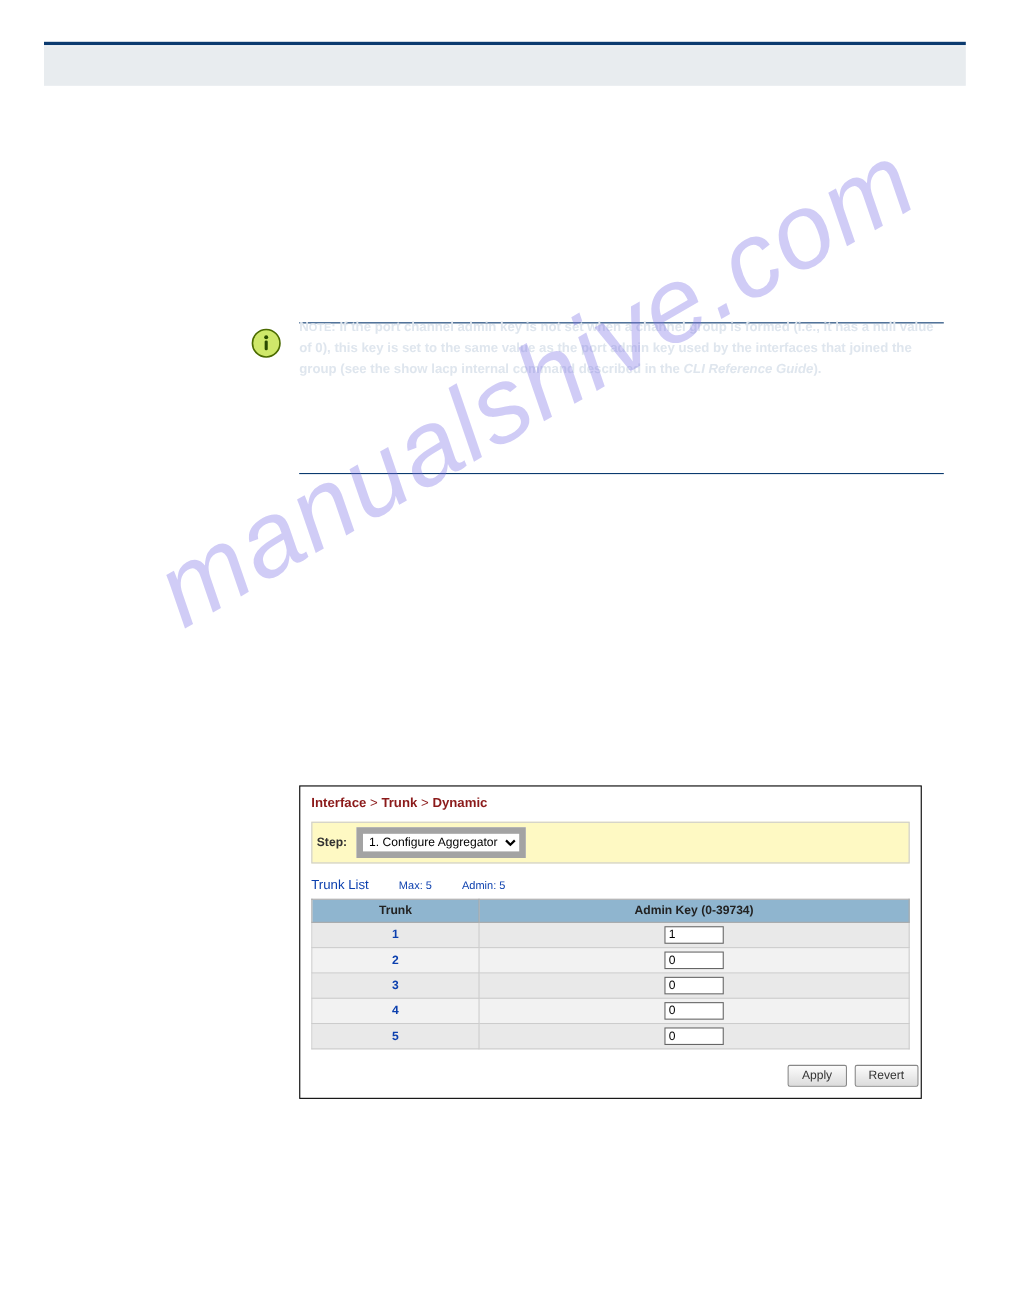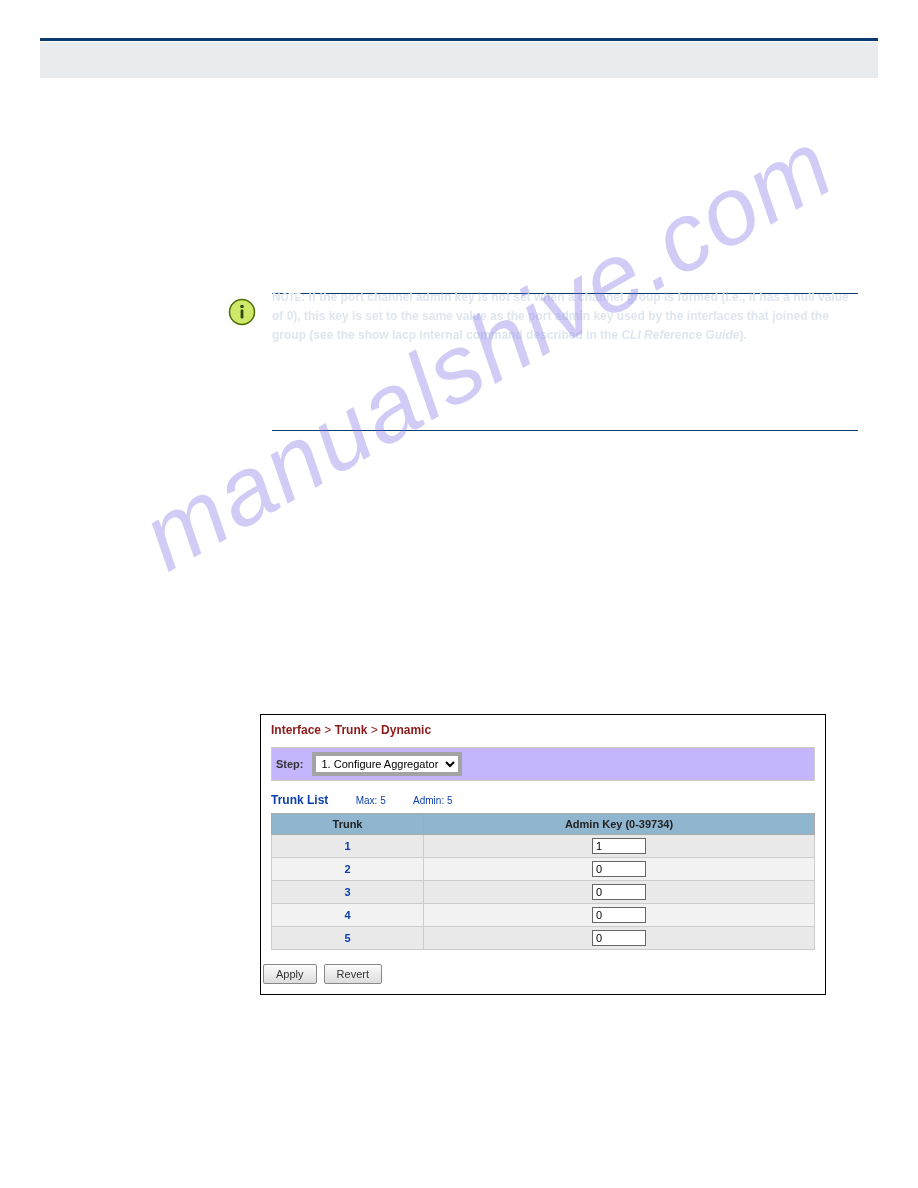--- a/index.html
+++ b/index.html
@@ -57,54 +57,54 @@
     left: 272px;
     right: 60px;
     color: #dfe6ee;
     font-size: 12px;
     line-height: 1.6;
     font-weight: 600;
   }
   .config-frame {
     position: absolute;
     top: 714px;
-    left: 260px;
+    left: 272px;
     width: 566px;
     border: 1px solid #000;
     background: #fff;
     font-size: 11px;
   }
   .crumb {
     padding: 8px 10px 4px 10px;
     color: #8b1a1a;
     font-weight: 700;
     font-size: 12px;
   }
   .crumb-sep { font-weight: 400; }
   .step-row {
     margin: 6px 10px 10px 10px;
     padding: 4px;
     border: 1px solid #ccc;
-    background: #c4b5fd;
+    background: #fef9c3;
     display: flex;
     align-items: center;
     gap: 8px;
   }
   .step-row label { font-weight: 700; }
   .step-row select {
     font-size: 11px;
-    border: 4px solid #a3a3a3;
+    border: 6px solid #a3a3a3;
     background: #fff;
     padding: 1px 2px;
   }
   .list-head {
     padding: 2px 10px 6px 10px;
     font-size: 12px;
   }
-  .list-head .tl { color: #0b3fae; font-weight: 700; }
+  .list-head .tl { color: #0b3fae; font-weight: 400; }
   .list-head .meta { color: #0b3fae; font-size: 10px; margin-left: 24px; }
   .tbl {
     width: calc(100% - 20px);
     margin: 0 10px 8px 10px;
     border-collapse: collapse;
   }
   .tbl th {
     background: #8fb5cf;
     color: #222;
     font-weight: 700;
@@ -126,21 +126,21 @@
   .tbl td:first-child.t4 { color: #0b3fae; }
   .tbl td:nth-child(2) { width: 72%; }
   .tbl input[type=text] {
     border: 1px solid #666;
     font-size: 11px;
     padding: 1px 3px;
     width: 54px;
     background: #fff;
   }
   .btn-row {
-    text-align: left;
+    text-align: right;
     padding: 6px 0 10px 0;
   }
   .btn-row .btn {
     display: inline-block;
     border: 1px solid #888;
     background: linear-gradient(#fcfcfc, #dcdcdc);
     font-size: 11px;
     padding: 3px 12px;
     margin: 0 2px;
     cursor: pointer;

